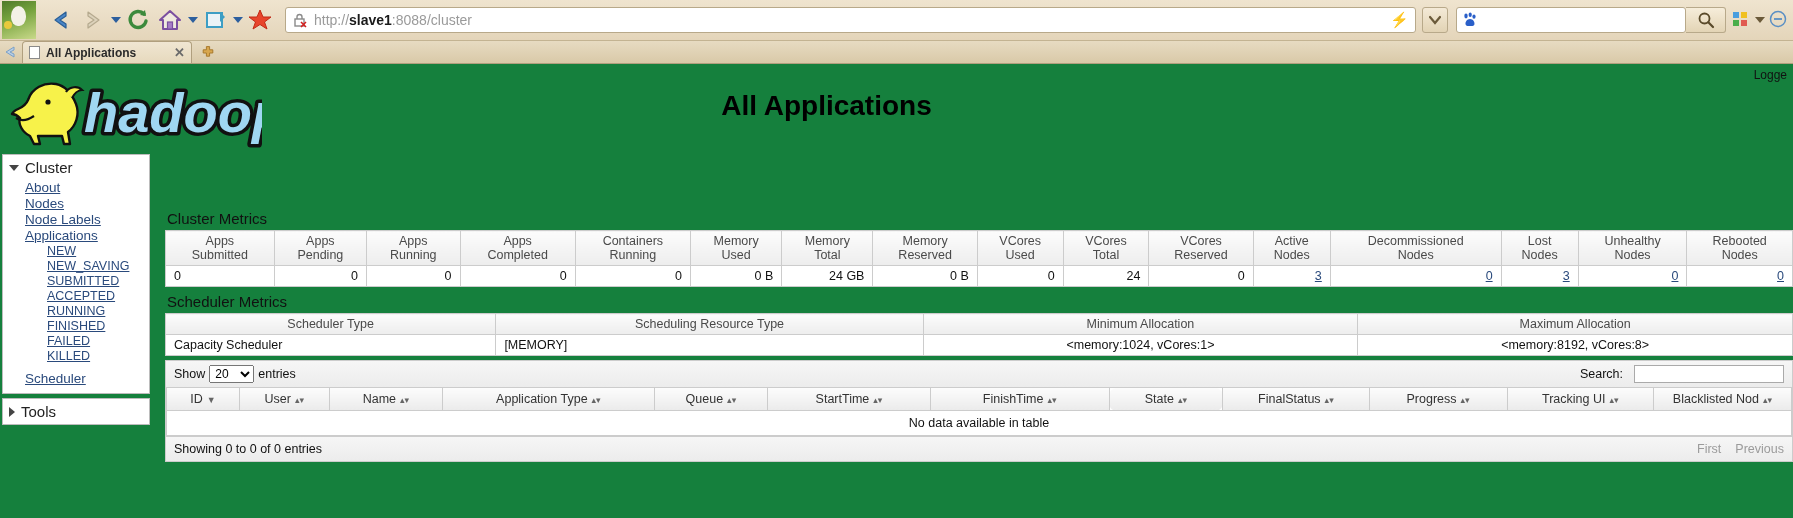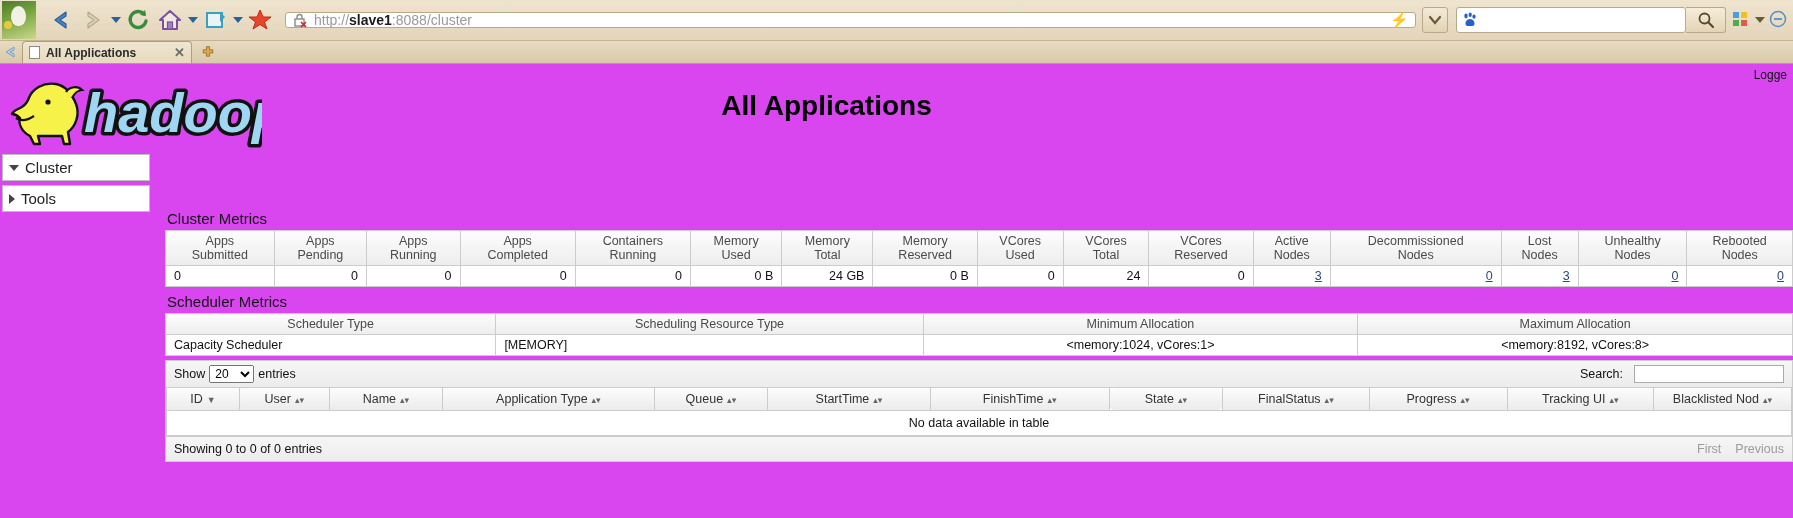--- a/index.html
+++ b/index.html
@@ -30,21 +30,21 @@
     content:""; position:absolute; left:2px; top:20px; width:8px; height:8px;
     background:#e8c93c; border-radius:50%;
   }
   .navbtns { display:flex; align-items:center; gap:2px; padding-left:10px; flex:none; }
   .navico { width:30px; height:30px; position:relative; cursor:pointer; }
   .caret-sm {
     width:0;height:0;border-left:5px solid transparent;border-right:5px solid transparent;
     border-top:6px solid #2c5f9e; margin-left:1px; cursor:pointer; flex:none;
   }
   .urlbar {
-    flex:1 1 auto; height:16px; margin:0 6px 0 10px;
+    flex:1 1 auto; height:26px; margin:0 6px 0 10px;
     background:#fff; border:1px solid #b8a98a; border-radius:3px;
     display:flex; align-items:center; padding:0 6px; min-width:120px;
   }
   .lockico { width:16px;height:16px; margin-right:6px; position:relative; flex:none;}
   .urltext { font-size:14px; color:#9a9a9a; white-space:nowrap; font-family:"Liberation Sans",sans-serif;}
   .urltext b { color:#1a1a1a; font-weight:bold; }
   .bolt { color:#3ea832; font-size:15px; font-weight:bold; margin-left:auto; }
   .dropbtn {
     width:26px;height:26px;background:linear-gradient(#f4ead7,#e2d3b4);
     border:1px solid #b8a98a; border-radius:3px; margin-right:8px;
@@ -73,21 +73,21 @@
     height:22px;min-width:170px;background:linear-gradient(#f0e6d2,#e6d9bd);
     border:1px solid #b09f7e;border-bottom:none;border-radius:4px 4px 0 0;
     display:flex;align-items:center;gap:6px;padding:0 6px;font-size:12px;font-weight:bold;color:#2b2b2b;
     cursor:pointer;
   }
   .pageico{width:11px;height:13px;background:#fff;border:1px solid #8a8a8a;flex:none;}
   .tabclose{margin-left:auto;color:#6b6b6b;font-size:13px;cursor:pointer;}
   .newtab{width:20px;height:20px;margin-left:6px;display:flex;align-items:center;justify-content:center;cursor:pointer;}
 
   
-  .page { position:relative; width:100%; height:454px; background:#d946ef; }
+  .page { position:relative; width:100%; height:454px; background:#15803d; }
   .logoutline{
     position:absolute; right:6px; top:4px; font-size:12px; color:#111;
   }
   .logo { position:absolute; left:4px; top:8px; width:258px; height:78px; }
   .pagetitle{
     position:absolute; left:0; right:0; top:26px; text-align:center;
     font-size:28px; font-weight:bold; color:#000; letter-spacing:0px;
     width:1793px; padding-right:140px;
   }
 
@@ -285,20 +285,37 @@
     </svg>
   </div>
 
   <div class="pagetitle">All Applications</div>
 
   <div class="sidebar">
     <div class="navblock">
       <div class="navhead">
         <span class="tri"></span>
         <span>Cluster</span>
+      </div>
+      <div class="navlist">
+        <a>About</a>
+        <a>Nodes</a>
+        <a>Node Labels</a>
+        <a>Applications</a>
+        <div class="sub">
+          <a>NEW</a>
+          <a>NEW_SAVING</a>
+          <a>SUBMITTED</a>
+          <a>ACCEPTED</a>
+          <a>RUNNING</a>
+          <a>FINISHED</a>
+          <a>FAILED</a>
+          <a>KILLED</a>
+        </div>
+        <a style="margin-top:7px;">Scheduler</a>
       </div>
     </div>
 
     <div class="navblock">
       <div class="navhead">
         <span class="tri right"></span>
         <span>Tools</span>
       </div>
     </div>
   </div>

